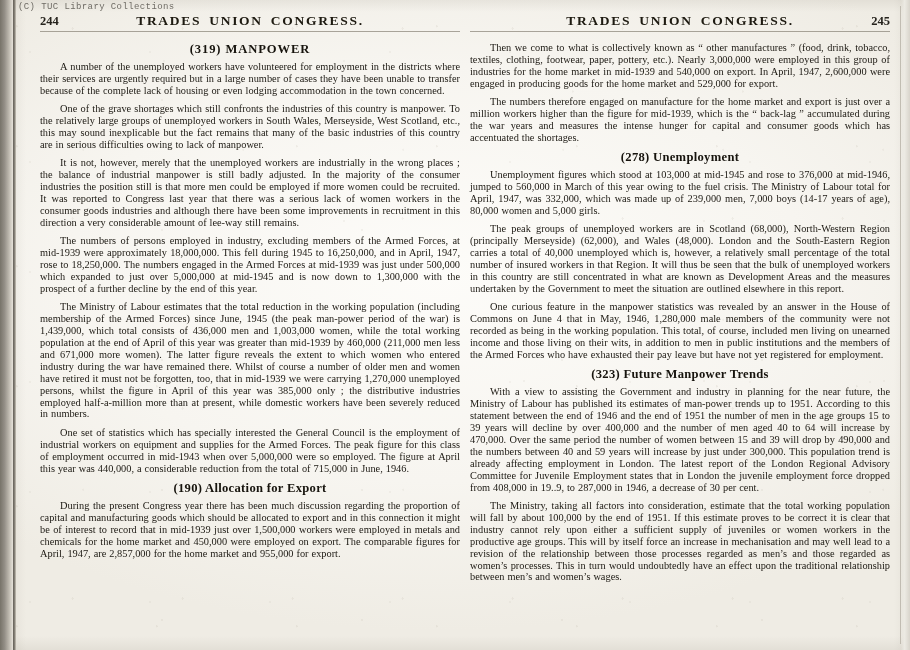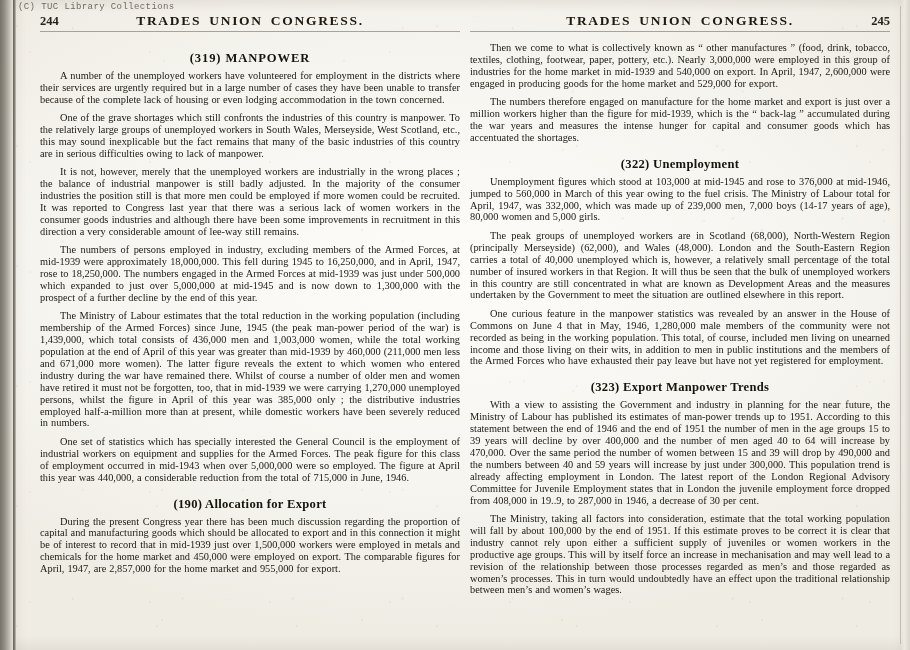--- a/index.html
+++ b/index.html
@@ -146,21 +146,21 @@
     height: 600px;
   }
   .col-left  { left: 40px; }
   .col-right { left: 470px; }
 
   .section-head {
     text-align: center;
     font-weight: bold;
     font-size: 12.6px;
     color: #1d1a14;
-    margin: 13px 0 4px 0;
+    margin: 4px 0 4px 0;
     letter-spacing: .3px;
   }
   .section-head.caps {
     letter-spacing: .9px;
   }
   .section-head .num {
     font-weight: bold;
   }
 
   p.body {
@@ -231,28 +231,28 @@
     </h2>
     <p class="body">During the present Congress year there has been much discussion regarding the proportion of capital and manufacturing goods which should be allocated to export and in this connection it might be of interest to record that in mid-1939 just over 1,500,000 workers were employed in metals and chemicals for the home market and 450,000 were employed on export. The comparable figures for April, 1947, are 2,857,000 for the home market and 955,000 for export.</p>
   </div>
 
   <div class="column col-right inked">
 
     <p class="body" style="margin-top:4px">Then we come to what is collectively known as “ other manufactures ” (food, drink, tobacco, textiles, clothing, footwear, paper, pottery, etc.). Nearly 3,000,000 were employed in this group of industries for the home market in mid-1939 and 540,000 on export. In April, 1947, 2,600,000 were engaged in producing goods for the home market and 529,000 for export.</p>
     <p class="body">The numbers therefore engaged on manufacture for the home market and export is just over a million workers higher than the figure for mid-1939, which is the “ back-lag ” accumulated during the war years and measures the intense hunger for capital and consumer goods which has accentuated the shortages.</p>
 
     <h2 class="section-head">
-      <span class="num">(322)</span>
+      <span class="num">(278)</span>
       <span>Unemployment</span>
     </h2>
     <p class="body">Unemployment figures which stood at 103,000 at mid-1945 and rose to 376,000 at mid-1946, jumped to 560,000 in March of this year owing to the fuel crisis. The Ministry of Labour total for April, 1947, was 332,000, which was made up of 239,000 men, 7,000 boys (14-17 years of age), 80,000 women and 5,000 girls.</p>
     <p class="body">The peak groups of unemployed workers are in Scotland (68,000), North-Western Region (principally Merseyside) (62,000), and Wales (48,000). London and the South-Eastern Region carries a total of 40,000 unemployed which is, however, a relatively small percentage of the total number of insured workers in that Region. It will thus be seen that the bulk of unemployed workers in this country are still concentrated in what are known as Development Areas and the measures undertaken by the Government to meet the situation are outlined elsewhere in this report.</p>
     <p class="body">One curious feature in the manpower statistics was revealed by an answer in the House of Commons on June 4 that in May, 1946, 1,280,000 male members of the community were not recorded as being in the working population. This total, of course, included men living on unearned income and those living on their wits, in addition to men in public institutions and the members of the Armed Forces who have exhausted their pay leave but have not yet registered for employment.</p>
 
     <h2 class="section-head">
       <span class="num">(323)</span>
-      <span>Export Manpower Trends</span>
+      <span>Future Manpower Trends</span>
     </h2>
     <p class="body">With a view to assisting the Government and industry in planning for the near future, the Ministry of Labour has published its estimates of man-power trends up to 1951. According to this statement between the end of 1946 and the end of 1951 the number of men in the age groups 15 to 39 years will decline by over 400,000 and the number of men aged 40 to 64 will increase by 470,000. Over the same period the number of women between 15 and 39 will drop by 490,000 and the numbers between 40 and 59 years will increase by just under 300,000. This population trend is already affecting employment in London. The latest report of the London Regional Advisory Committee for Juvenile Employment states that in London the juvenile employment force dropped from 408,000 in 19..9, to 287,000 in 1946, a decrease of 30 per cent.</p>
     <p class="body">The Ministry, taking all factors into consideration, estimate that the total working population will fall by about 100,000 by the end of 1951. If this estimate proves to be correct it is clear that industry cannot rely upon either a sufficient supply of juveniles or women workers in the productive age groups. This will by itself force an increase in mechanisation and may well lead to a revision of the relationship between those processes regarded as men’s and those regarded as women’s processes. This in turn would undoubtedly have an effect upon the traditional relationship between men’s and women’s wages.</p>
   </div>
 
 </div>
 
 </body></html>

